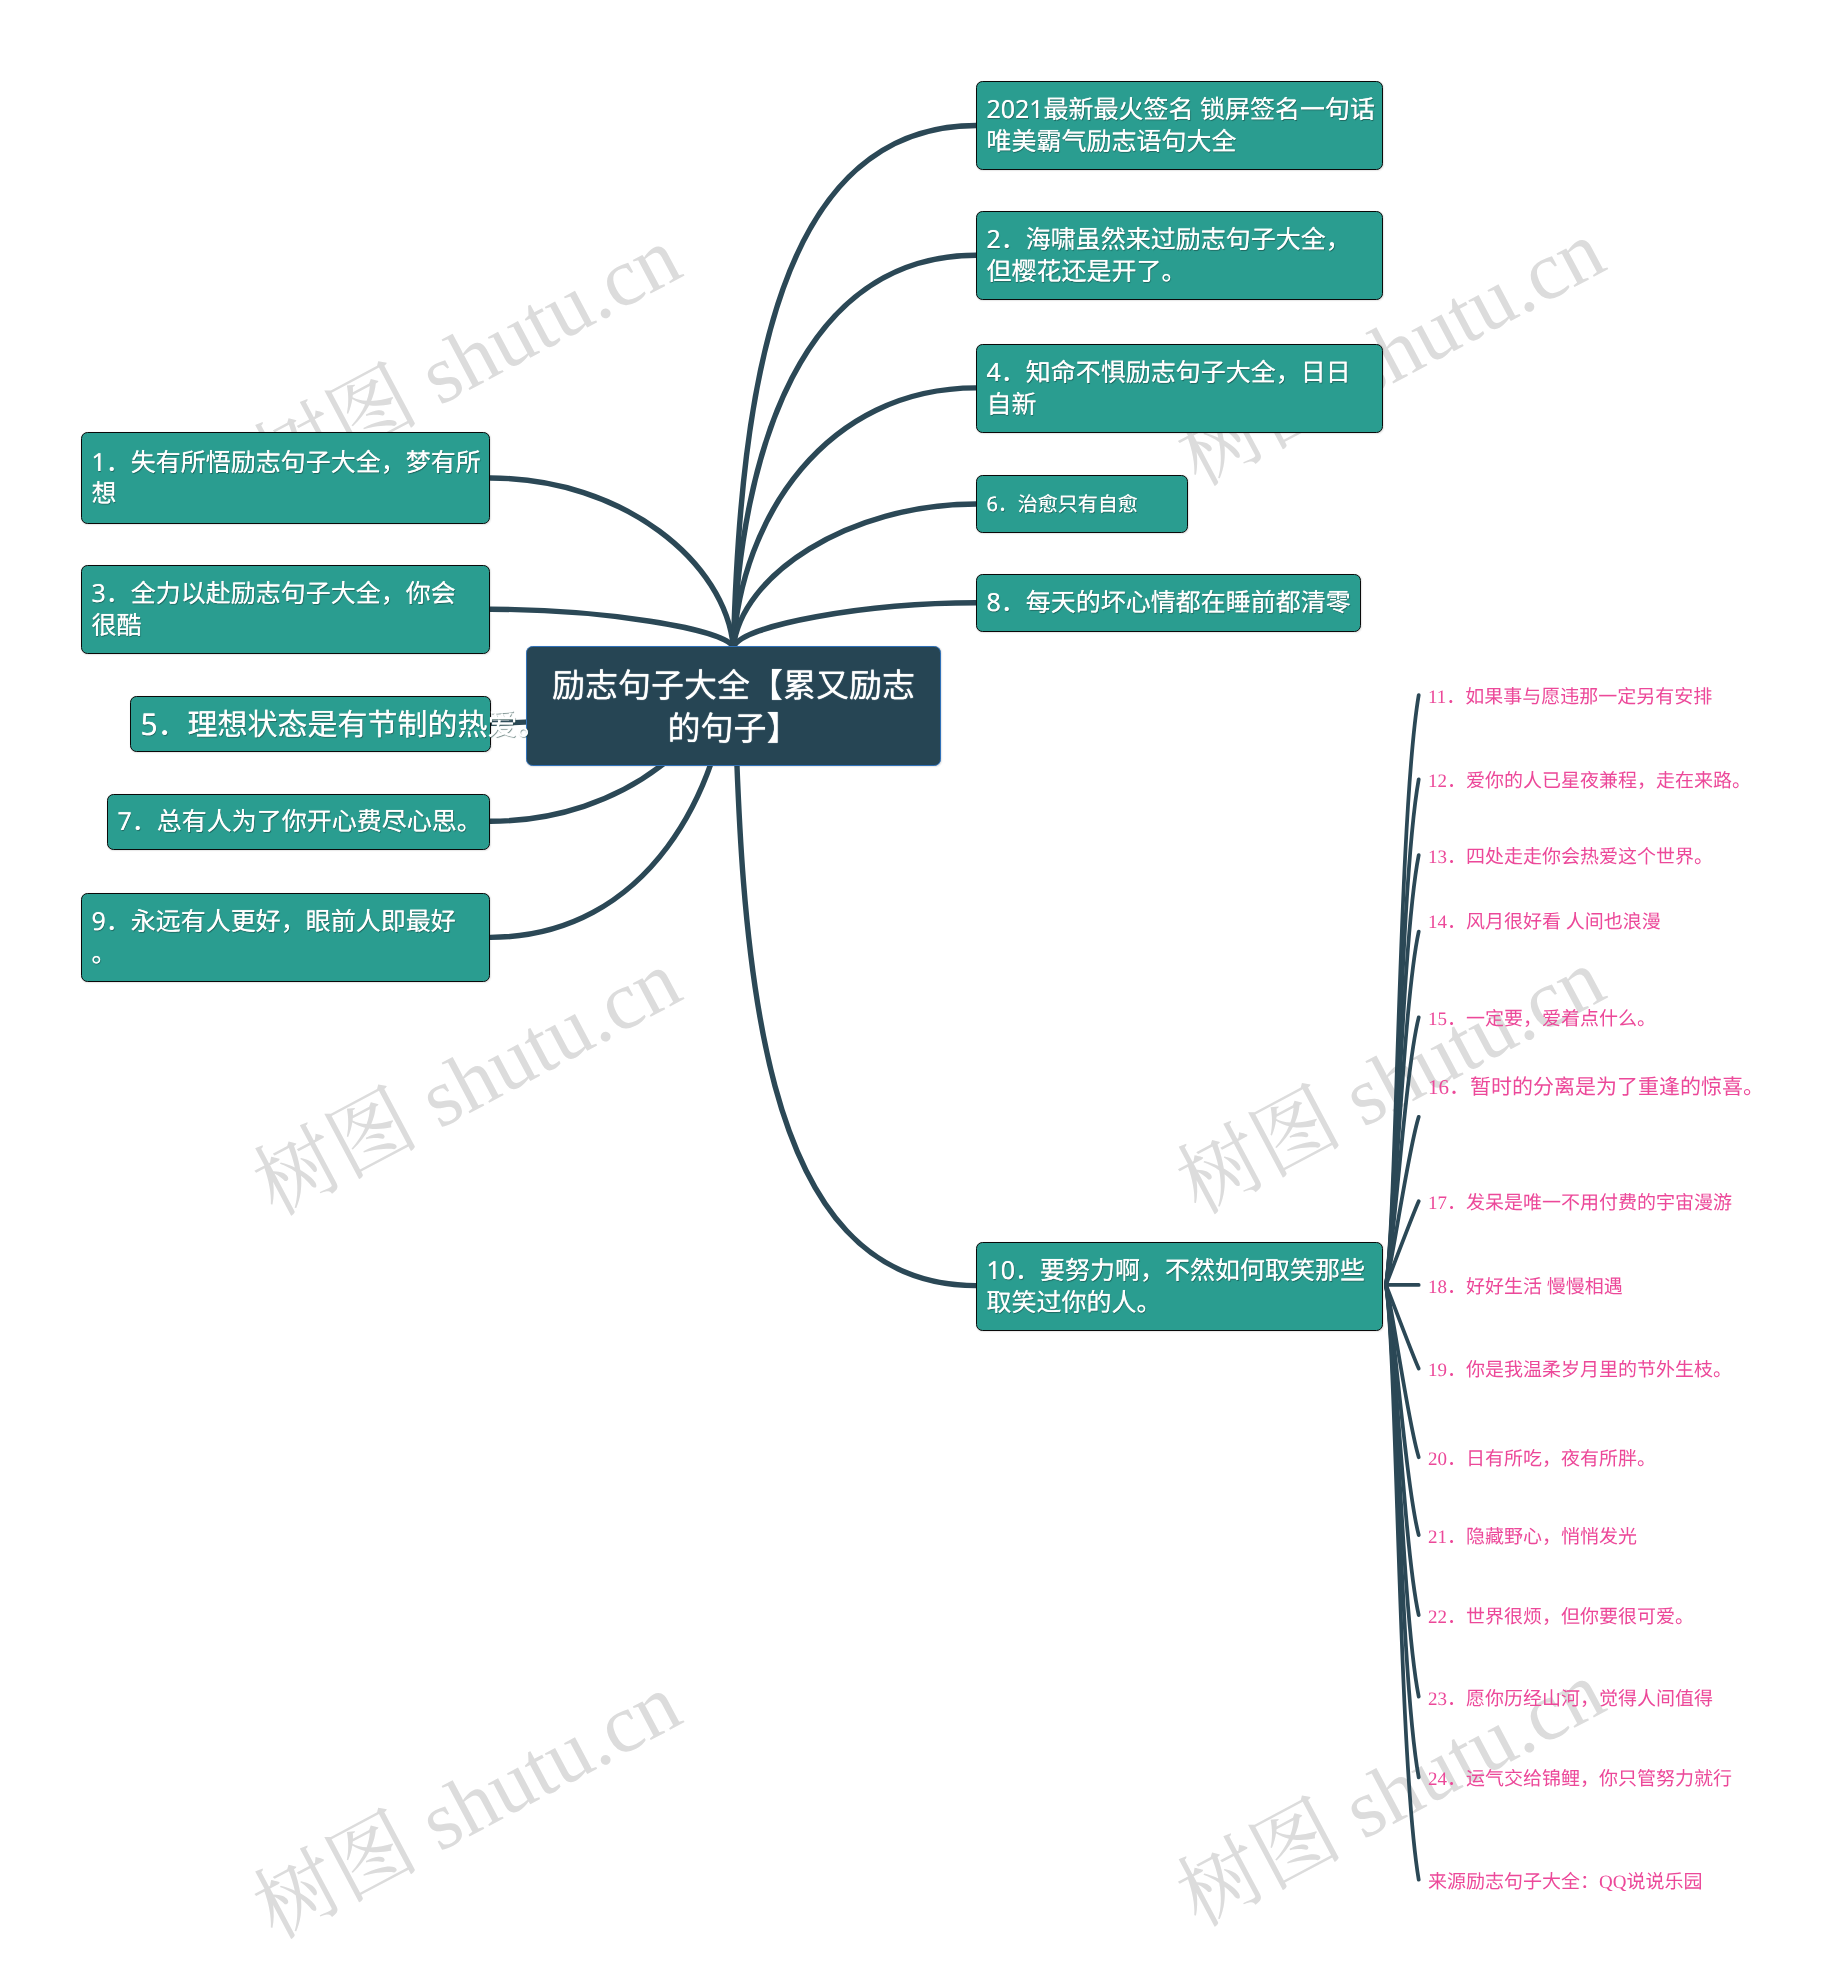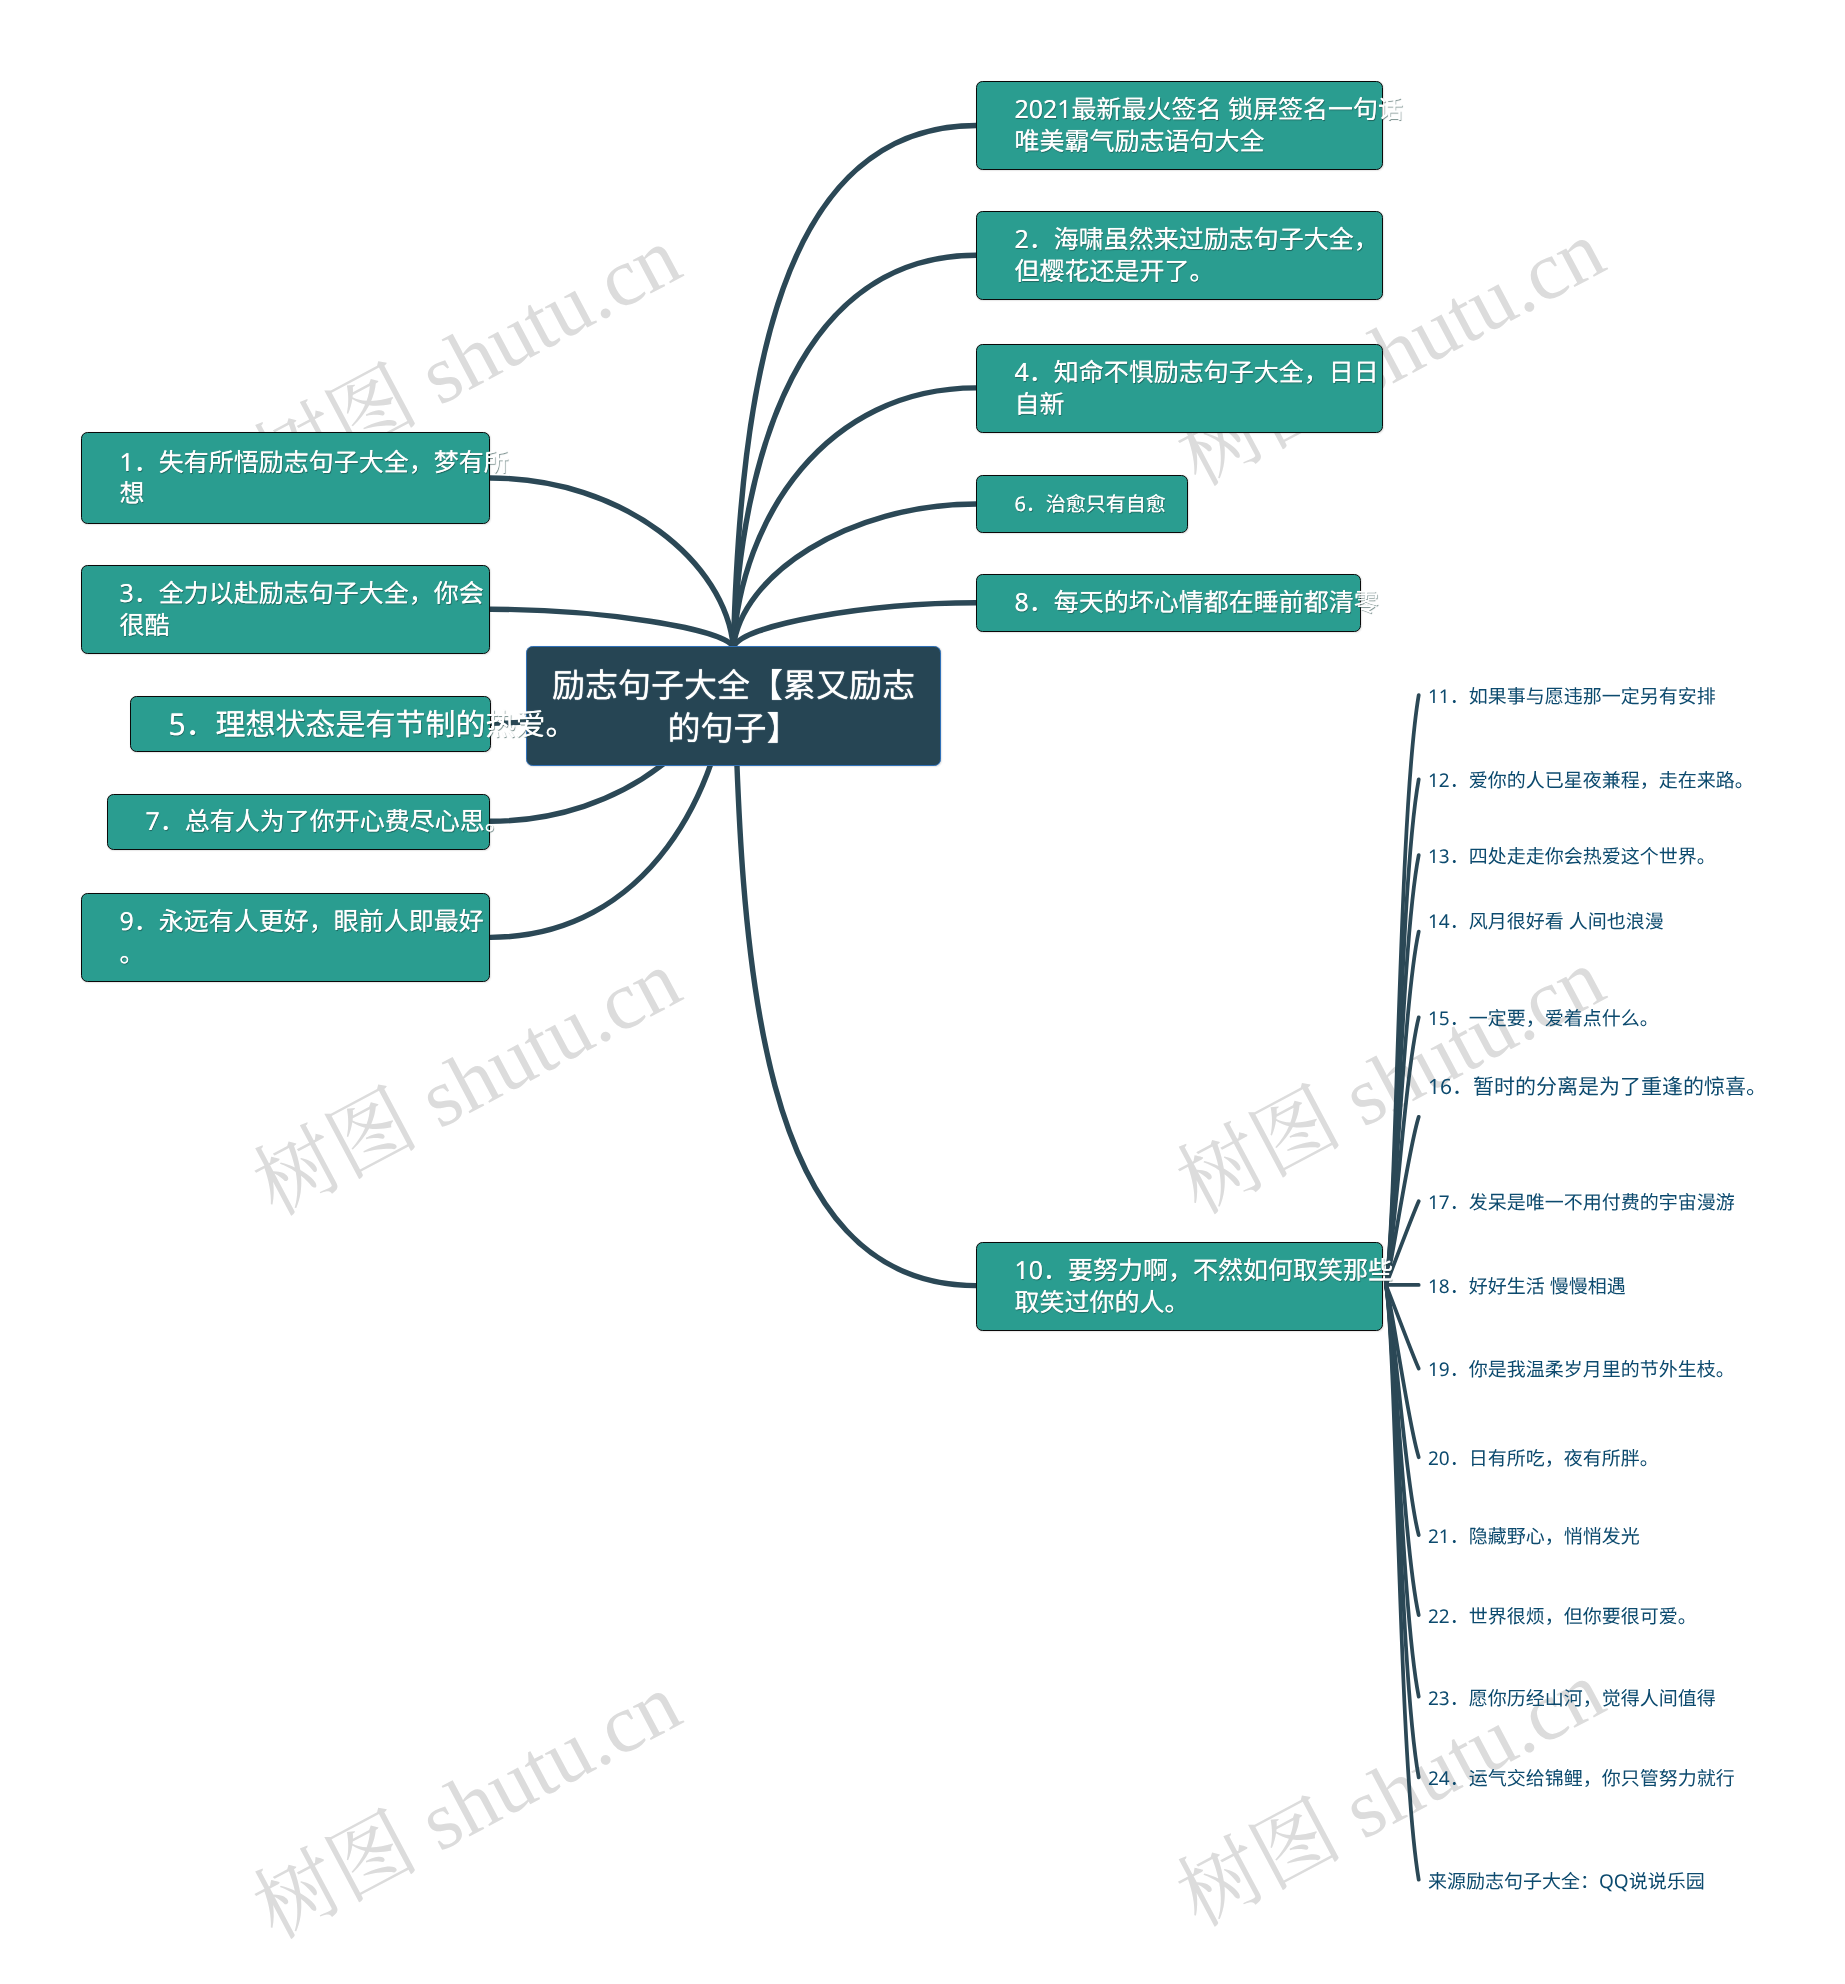--- a/index.html
+++ b/index.html
@@ -11,26 +11,26 @@
   #wm,#links{position:absolute;left:0;top:0;width:1846px;height:1985px;}
   #wm text{fill:#dcdcdc;font-size:115px;text-anchor:middle;
            font-family:"Liberation Serif","Noto Serif CJK SC","DejaVu Serif",serif;}
   #links path{fill:none;stroke:#2b4856;stroke-linecap:round;}
   #links #branch-links path{stroke-width:7.5px;}
   #links #leaf-links path{stroke-width:5.2px;}
   .node{position:absolute;box-sizing:border-box;display:flex;align-items:center;}
   .branch{background:#2a9d90;border:1.9px solid #0a0a0a;border-radius:6.5px;color:#fff;
           box-shadow:0.7px 0.7px 1.4px rgba(0,0,0,0.10);}
   .branch .t{padding:0 9.4px;line-height:1.26;white-space:pre;
-             text-shadow:0 0 0.7px rgba(255,255,255,.9),0.7px 0.7px 0.7px rgba(8,48,44,.55);margin-left:28px;}
+             text-shadow:0 0 0.7px rgba(255,255,255,.9),0.7px 0.7px 0.7px rgba(8,48,44,.55);}
   .root{background:#264554;border:1.9px solid #3071b8;border-radius:6.5px;color:#fff;
         justify-content:center;text-align:center;box-shadow:0.7px 0.7px 1.4px rgba(0,0,0,.10);}
   .root .t{line-height:1.31;padding:0 7.2px;white-space:pre;
            text-shadow:0 0 0.7px rgba(255,255,255,.75),0 0 1.4px rgba(255,255,255,.35);}
-  .leaf{position:absolute;color:#0c4a6e;white-space:pre;transform:translateY(-50%);}
+  .leaf{position:absolute;color:#ec4899;white-space:pre;transform:translateY(-50%);font-family:Liberation Serif, serif;}
 </style>
 </head>
 <body>
 
 <div id="stage">
 
   <svg id="wm" viewBox="0 0 2560 2753" width="1846" height="1985">
     <text x="666" y="533" transform="rotate(-28 666 533)">树图 shutu.cn</text>
     <text x="1947" y="524" transform="rotate(-28 1947 524)">树图 shutu.cn</text>
     <text x="666" y="1536" transform="rotate(-28 666 1536)">树图 shutu.cn</text>

